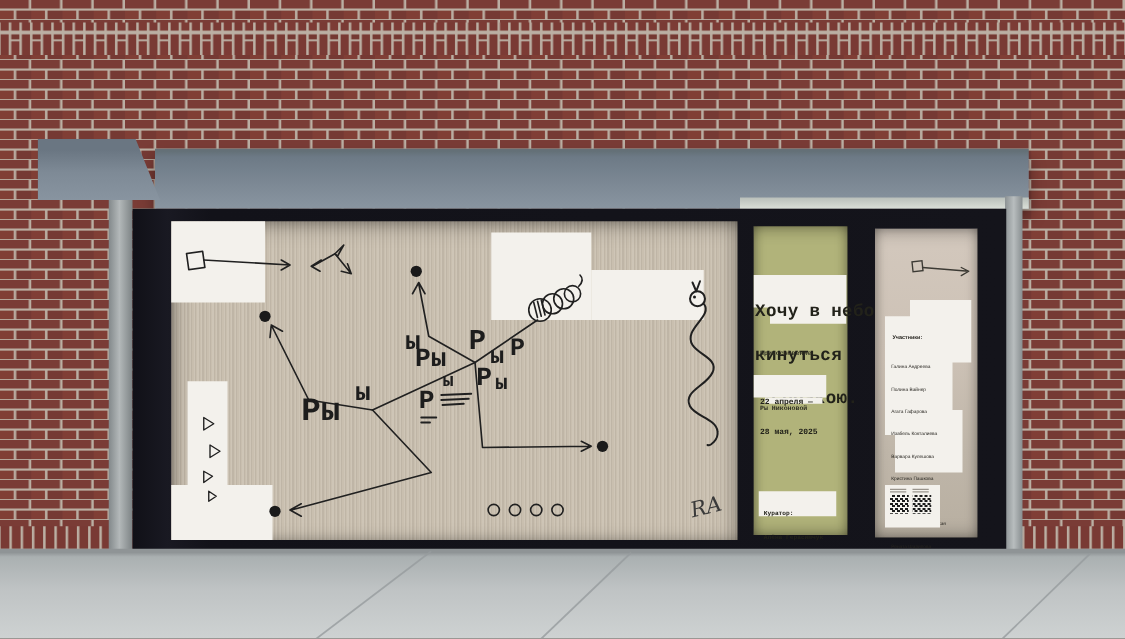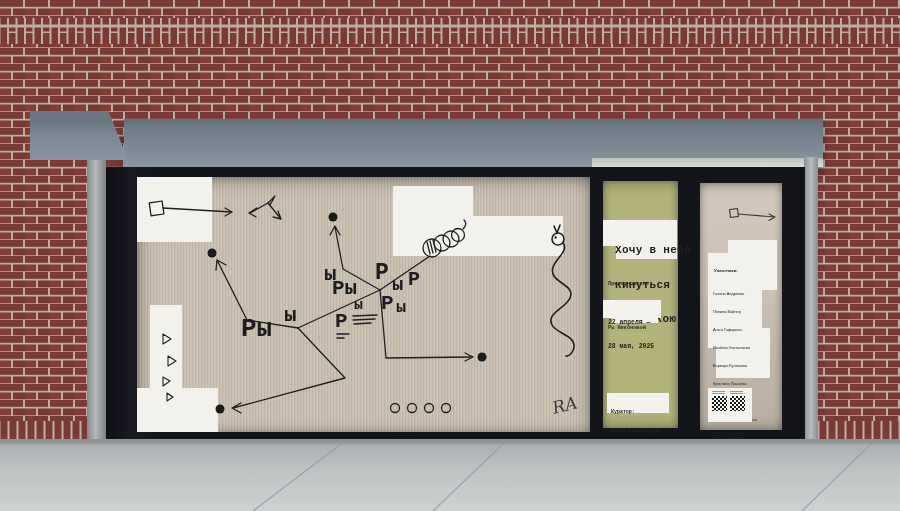--- a/index.html
+++ b/index.html
@@ -39,21 +39,21 @@
   .ltr{position:absolute;font-family:"Liberation Mono","DejaVu Sans Mono",monospace;
        font-weight:bold;color:var(--ink,#1d1d1d);line-height:1;white-space:pre;}
 
   
   .panel-green{position:absolute;left:603px;top:181px;width:75px;height:247px;z-index:5;
     background:var(--panel_green,#b1b37a);
     box-shadow:inset 0 8px 14px -8px rgba(0,0,0,.45),inset 0 -8px 14px -8px rgba(0,0,0,.4),
                inset 6px 0 10px -7px rgba(0,0,0,.4),inset -6px 0 10px -7px rgba(0,0,0,.4);
     font-family:"Liberation Mono","DejaVu Sans Mono",monospace;color:#22221a;}
   .gbox{position:absolute;background:var(--poster_white,#f3f1ec);}
-  .g-title{position:absolute;left:12px;top:41px;font-size:11px;font-weight:bold;line-height:11.5px;letter-spacing:.3px;white-space:pre;}
+  .g-title{position:absolute;left:1px;top:41px;font-size:14px;font-weight:bold;line-height:11.5px;letter-spacing:.3px;white-space:pre;}
   .g-title .ind{padding-left:13px;display:block;}
   .g-title span{display:block;}
   .small{transform-origin:0 0;position:absolute;white-space:pre;}
   .g-sub{left:5px;top:84px;font-size:7.5px;line-height:10.5px;transform:scale(.7);font-weight:bold;color:#2e2e22;}
   .g-date{left:5px;top:121px;font-size:8px;line-height:10px;font-weight:bold;transform:scale(.8);}
   .g-curator{left:8px;top:215px;font-size:7.5px;line-height:9.5px;font-weight:bold;transform:scale(.66);}
 
   
   .panel-right{position:absolute;left:700px;top:183px;width:82px;height:247px;z-index:5;
     background:linear-gradient(180deg,#d3c8bd 0%,#ccc1b5 42%,#bfb6a9 72%,#b8afa1 100%);

